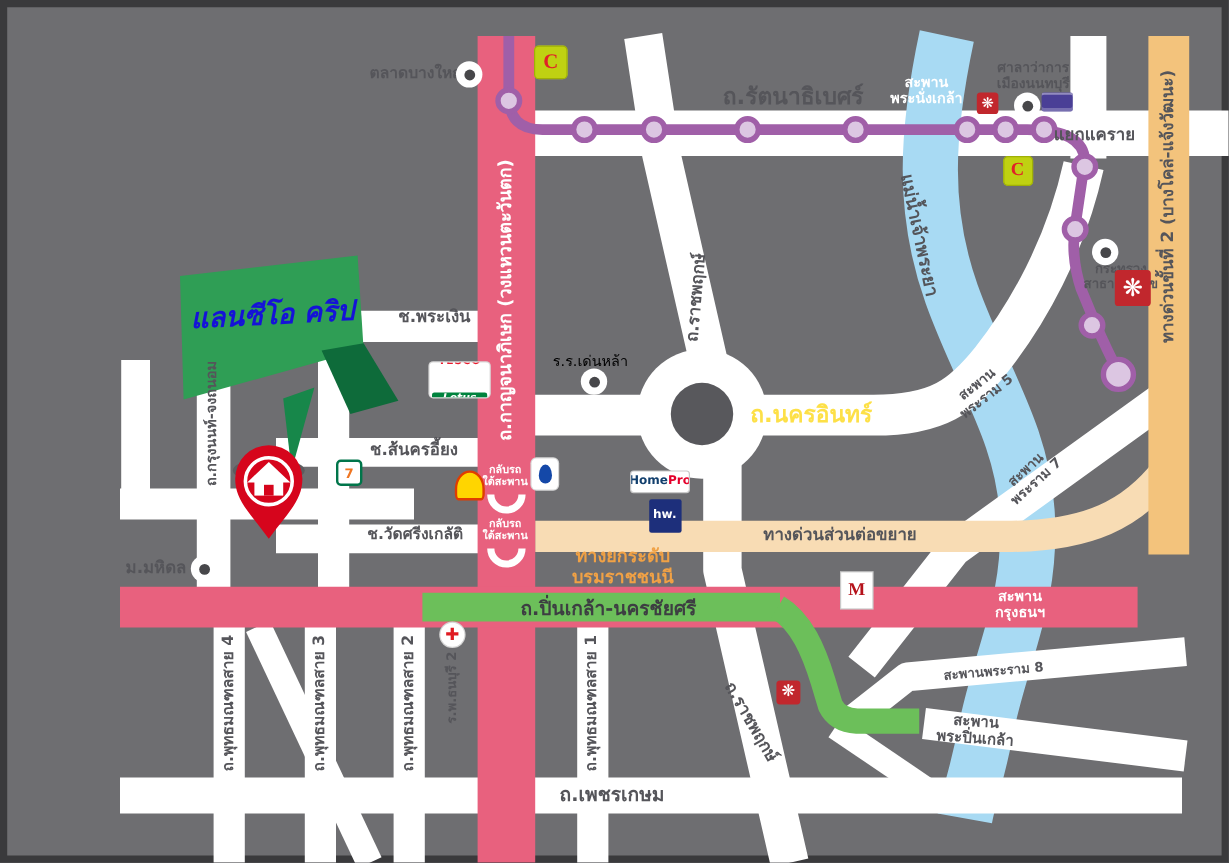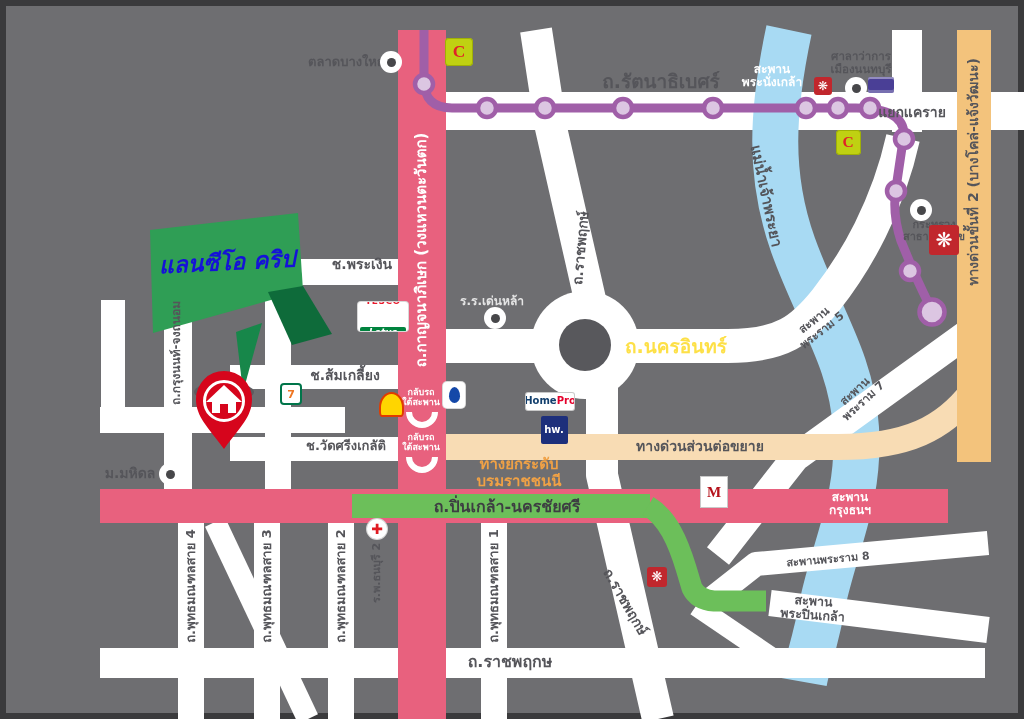--- a/index.html
+++ b/index.html
@@ -127,42 +127,42 @@
       <div class="map-label" style="left: 772px; top: 76px; font-size: 12px; color: rgb(255, 255, 255); font-weight: 600; transform: translate(-50%, -50%) rotate(0deg);">สะพาน<br>พระนั่งเกล้า</div>
       <div class="map-label" style="left: 861px; top: 63px; font-size: 11.5px; color: rgb(85, 85, 90); font-weight: 600; transform: translate(-50%, -50%) rotate(0deg);">ศาลาว่าการ<br>เมืองนนทบุรี</div>
       <div class="map-label" style="left: 912px; top: 113px; font-size: 14px; color: rgb(85, 85, 90); font-weight: 600; transform: translate(-50%, -50%) rotate(0deg);">แยกแคราย</div>
       <div class="map-label" style="left: 974px; top: 172px; font-size: 14px; color: rgb(85, 85, 90); font-weight: 600; transform: translate(-50%, -50%) rotate(-90deg);">ทางด่วนขั้นที่ 2 (บางโคล่-แจ้งวัฒนะ)</div>
       <div class="map-label" style="left: 934px; top: 231px; font-size: 11px; color: rgb(85, 85, 90); font-weight: 600; transform: translate(-50%, -50%) rotate(0deg);">กระทรวง<br>สาธารณะสุข</div>
       <div class="map-label" style="left: 766px; top: 196px; font-size: 15px; color: rgb(84, 85, 90); font-weight: 600; transform: translate(-50%, -50%) rotate(78deg);">แม่น้ำเจ้าพระยา</div>
       <div class="map-label" style="left: 818px; top: 325px; font-size: 11.5px; color: rgb(85, 85, 90); font-weight: 600; transform: translate(-50%, -50%) rotate(-38deg);">สะพาน<br>พระราม 5</div>
       <div class="map-label" style="left: 859px; top: 396px; font-size: 11.5px; color: rgb(85, 85, 90); font-weight: 600; transform: translate(-50%, -50%) rotate(-42deg);">สะพาน<br>พระราม 7</div>
       <div class="map-label" style="left: 362px; top: 265px; font-size: 14px; color: rgb(85, 85, 90); font-weight: 600; transform: translate(-50%, -50%) rotate(0deg);">ช.พระเงิน</div>
       <div class="map-label" style="left: 581px; top: 248px; font-size: 14px; color: rgb(85, 85, 90); font-weight: 600; transform: translate(-50%, -50%) rotate(-85deg);">ถ.ราชพฤกษ์</div>
-      <div class="map-label" style="left: 492px; top: 302px; font-size: 12px; color: #e5e5e5; font-weight: 700; transform: translate(-50%, -50%) rotate(0deg);">ร.ร.เด่นหล้า</div>
+      <div class="map-label" style="left: 492px; top: 302px; font-size: 12px; color: #000000; font-weight: 400; transform: translate(-50%, -50%) rotate(0deg);">ร.ร.เด่นหล้า</div>
       <div class="map-label" style="left: 421px; top: 250px; font-size: 15px; color: rgb(255, 255, 255); font-weight: 600; transform: translate(-50%, -50%) rotate(-90deg);">ถ.กาญจนาภิเษก (วงแหวนตะวันตก)</div>
-      <div class="map-label" style="left: 345px; top: 376px; font-size: 14px; color: rgb(85, 85, 90); font-weight: 600; transform: translate(-50%, -50%) rotate(0deg);">ช.ส้มเกลี้ยง</div>
+      <div class="map-label" style="left: 345px; top: 376px; font-size: 14px; color: rgb(85, 85, 90); font-weight: 600; transform: translate(-50%, -50%) rotate(0deg);">ช.ส้นครอี้ยง</div>
       <div class="map-label" style="left: 676px; top: 346px; font-size: 19px; color: #fde047; font-weight: 600; transform: translate(-50%, -50%) rotate(0deg);">ถ.นครอินทร์</div>
       <div class="map-label" style="left: 421px; top: 398px; font-size: 9px; color: rgb(255, 255, 255); font-weight: 600; transform: translate(-50%, -50%) rotate(0deg);">กลับรถ<br>ใต้สะพาน</div>
       <div class="map-label" style="left: 421px; top: 443px; font-size: 9px; color: rgb(255, 255, 255); font-weight: 600; transform: translate(-50%, -50%) rotate(0deg);">กลับรถ<br>ใต้สะพาน</div>
       <div class="map-label" style="left: 346px; top: 446px; font-size: 13px; color: rgb(85, 85, 90); font-weight: 600; transform: translate(-50%, -50%) rotate(0deg);">ช.วัดศรีงเกลัติ</div>
       <div class="map-label" style="left: 700px; top: 447px; font-size: 14px; color: rgb(85, 85, 90); font-weight: 600; transform: translate(-50%, -50%) rotate(0deg);">ทางด่วนส่วนต่อขยาย</div>
       <div class="map-label" style="left: 519px; top: 472px; font-size: 15px; color: rgb(240, 161, 69); font-weight: 700; transform: translate(-50%, -50%) rotate(0deg);">ทางยกระดับ<br>บรมราชชนนี</div>
       <div class="map-label" style="left: 850px; top: 504px; font-size: 12px; color: rgb(255, 255, 255); font-weight: 600; transform: translate(-50%, -50%) rotate(0deg);">สะพาน<br>กรุงธนฯ</div>
       <div class="map-label" style="left: 507px; top: 507px; font-size: 16px; color: rgb(61, 62, 66); font-weight: 700; transform: translate(-50%, -50%) rotate(0deg);">ถ.ปิ่นเกล้า-นครชัยศรี</div>
       <div class="map-label" style="left: 177px; top: 353px; font-size: 12px; color: rgb(85, 85, 90); font-weight: 600; transform: translate(-50%, -50%) rotate(-90deg);">ถ.กรุงนนท์-จงถนอม</div>
       <div class="map-label" style="left: 130px; top: 474px; font-size: 14px; color: rgb(85, 85, 90); font-weight: 600; transform: translate(-50%, -50%) rotate(0deg);">ม.มหิดล</div>
       <div class="map-label" style="left: 191px; top: 586px; font-size: 13px; color: rgb(85, 85, 90); font-weight: 600; transform: translate(-50%, -50%) rotate(-90deg);">ถ.พุทธมณฑลสาย 4</div>
       <div class="map-label" style="left: 267px; top: 586px; font-size: 13px; color: rgb(85, 85, 90); font-weight: 600; transform: translate(-50%, -50%) rotate(-90deg);">ถ.พุทธมณฑลสาย 3</div>
       <div class="map-label" style="left: 341px; top: 586px; font-size: 13px; color: rgb(85, 85, 90); font-weight: 600; transform: translate(-50%, -50%) rotate(-90deg);">ถ.พุทธมณฑลสาย 2</div>
       <div class="map-label" style="left: 377px; top: 573px; font-size: 11px; color: rgb(85, 85, 90); font-weight: 600; transform: translate(-50%, -50%) rotate(-90deg);">ร.พ.ธนบุรี 2</div>
       <div class="map-label" style="left: 494px; top: 586px; font-size: 13px; color: rgb(85, 85, 90); font-weight: 600; transform: translate(-50%, -50%) rotate(-90deg);">ถ.พุทธมณฑลสาย 1</div>
       <div class="map-label" style="left: 625px; top: 602px; font-size: 14px; color: rgb(85, 85, 90); font-weight: 600; transform: translate(-50%, -50%) rotate(60deg);">ถ.ราชพฤกษ์</div>
       <div class="map-label" style="left: 828px; top: 560px; font-size: 11px; color: rgb(85, 85, 90); font-weight: 600; transform: translate(-50%, -50%) rotate(-5deg);">สะพานพระราม 8</div>
       <div class="map-label" style="left: 813px; top: 608px; font-size: 12.5px; color: rgb(85, 85, 90); font-weight: 600; transform: translate(-50%, -50%) rotate(4deg);">สะพาน<br>พระปิ่นเกล้า</div>
-      <div class="map-label" style="left: 510px; top: 662px; font-size: 16px; color: rgb(85, 85, 90); font-weight: 600; transform: translate(-50%, -50%) rotate(0deg);">ถ.ราชพฤกษ</div>
+      <div class="map-label" style="left: 510px; top: 662px; font-size: 16px; color: rgb(85, 85, 90); font-weight: 600; transform: translate(-50%, -50%) rotate(0deg);">ถ.เพชรเกษม</div>
     </div>
   <div id="markers">
       <div class="marker" style="left: 380px; top: 51px;">
         <span></span>
       </div>
       <div class="marker" style="left: 845px; top: 77px;">
         <span></span>
       </div>
       <div class="marker" style="left: 910px; top: 199px;">
         <span></span>

